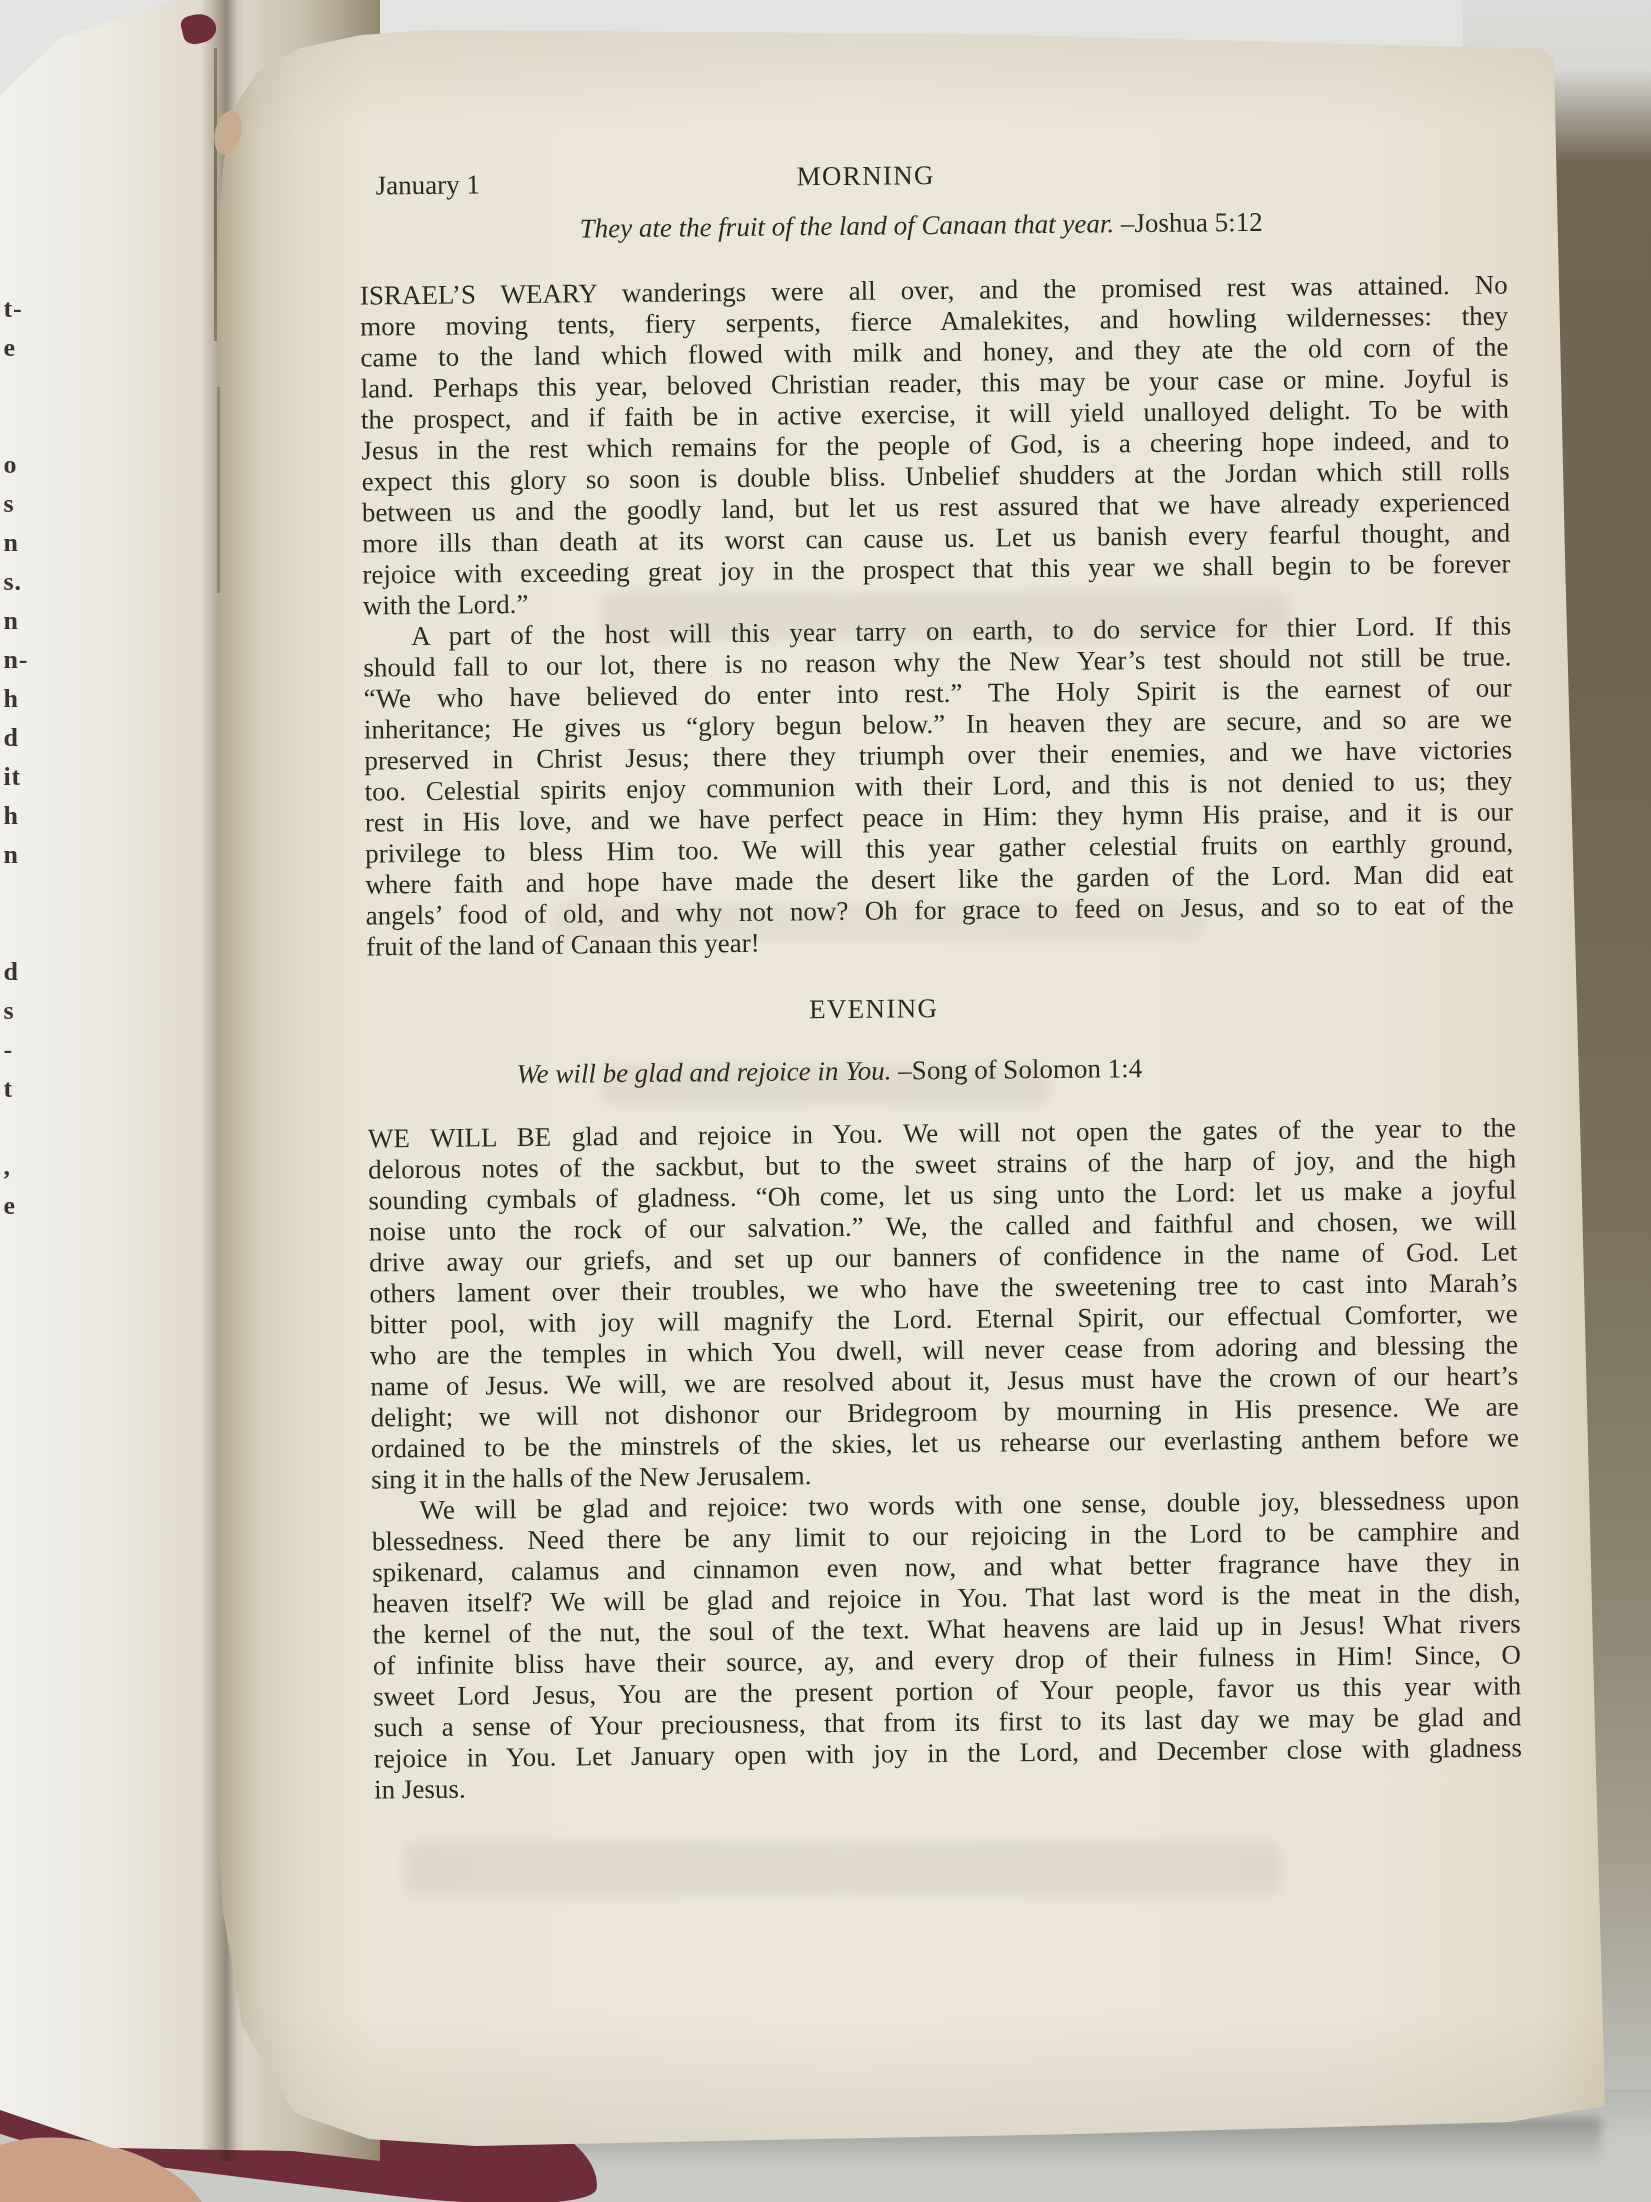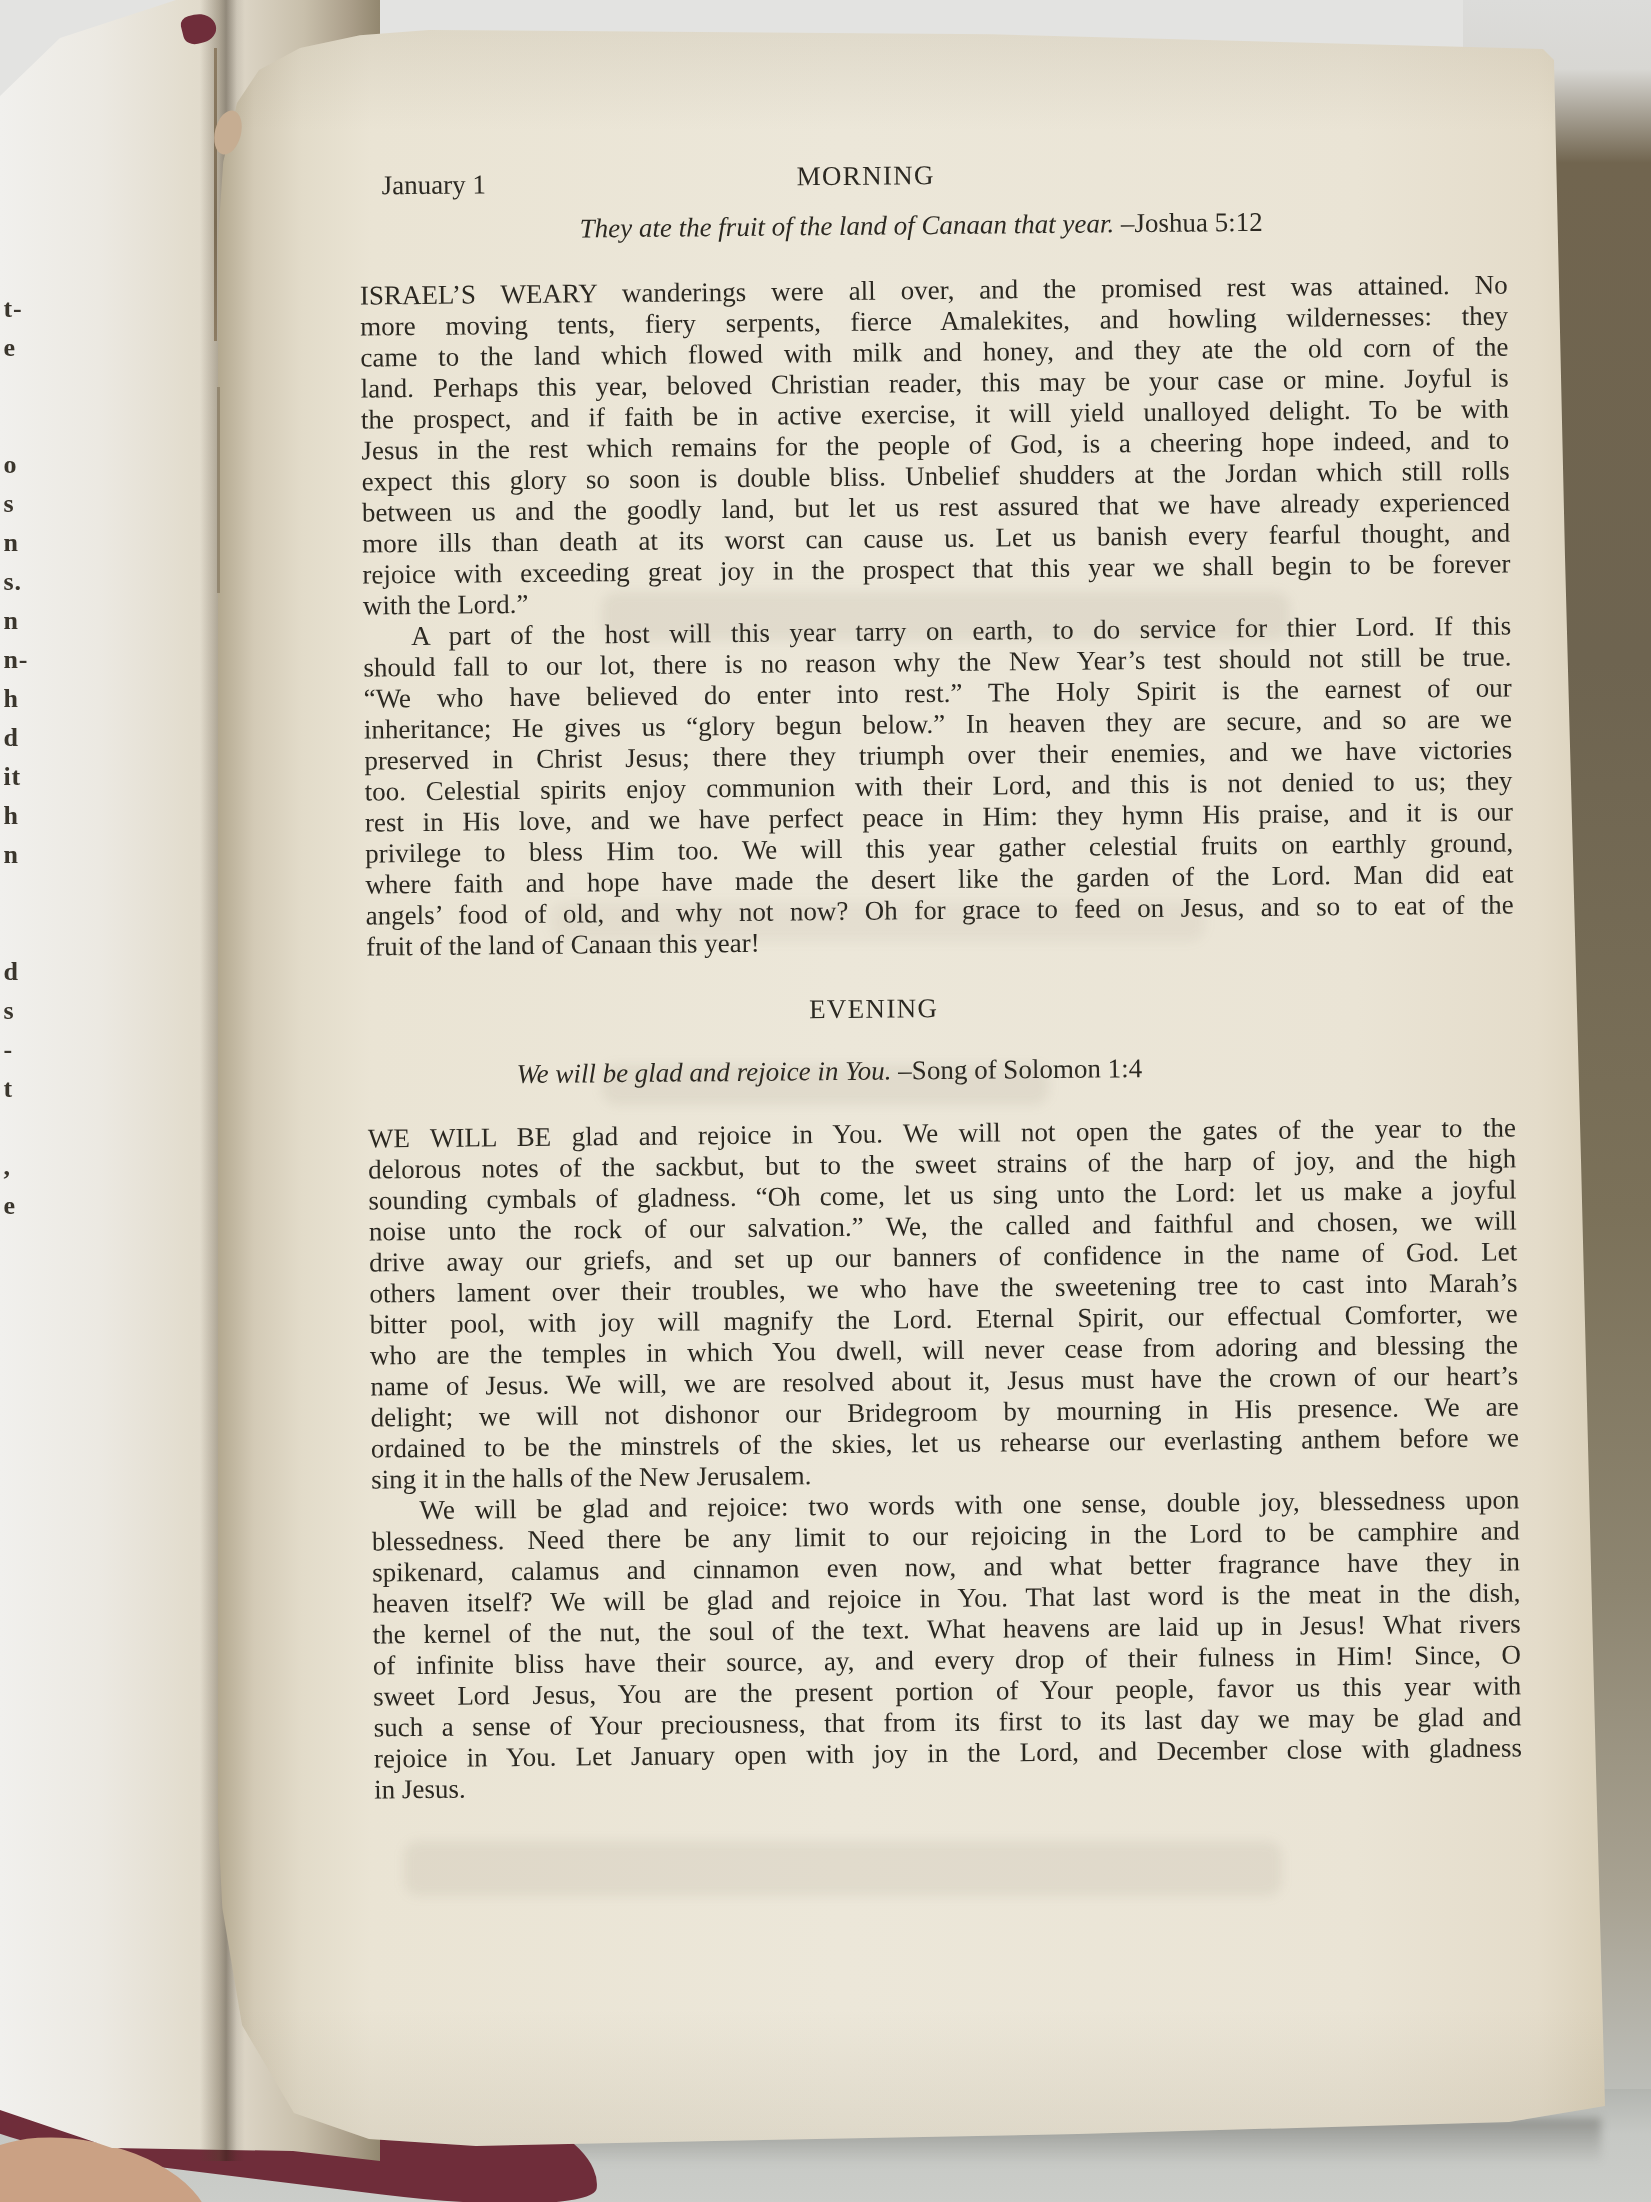--- a/index.html
+++ b/index.html
@@ -72,21 +72,21 @@
   .fragments{position:absolute;left:3.4px;top:289px;width:55px;
     font-size:26px;font-weight:bold;color:#3b362d;letter-spacing:0.9px;}
   .fragments .tline{height:39px;line-height:39px;text-align:left;}
 
   
   .textcol{position:absolute;left:365px;top:160px;width:1148px;height:1678px;
     color:var(--ink,#2c2922);font-size:27px;line-height:31px;
     transform:rotate(-0.55deg);transform-origin:50% 40%;}
   .headrow{position:absolute;left:0;width:100%;height:34px;}
   .hr-m{top:0;} .hr-e{top:833px;}
-  .page-date{position:absolute;left:23px;top:5.2px;font-size:27px;}
+  .page-date{position:absolute;left:17px;top:5.2px;font-size:27px;}
   .section-title{position:absolute;left:0;width:100%;text-align:center;
     letter-spacing:1.3px;transform:translateX(-67px);}
   .verse{position:absolute;left:0;width:100%;text-align:center;font-size:27px;}
   .v-m{top:50px;transform:translateX(-12px);}
   .v-e{top:895px;transform:translateX(-112px);}
   .verse .vt{font-style:italic;}
   .verse .vr{font-style:normal;}
   .para{position:absolute;left:0;width:100%;}
   .p-m{top:115px;} .p-e{top:958px;}
   .para .tline{text-align:justify;text-align-last:justify;height:31px;}

